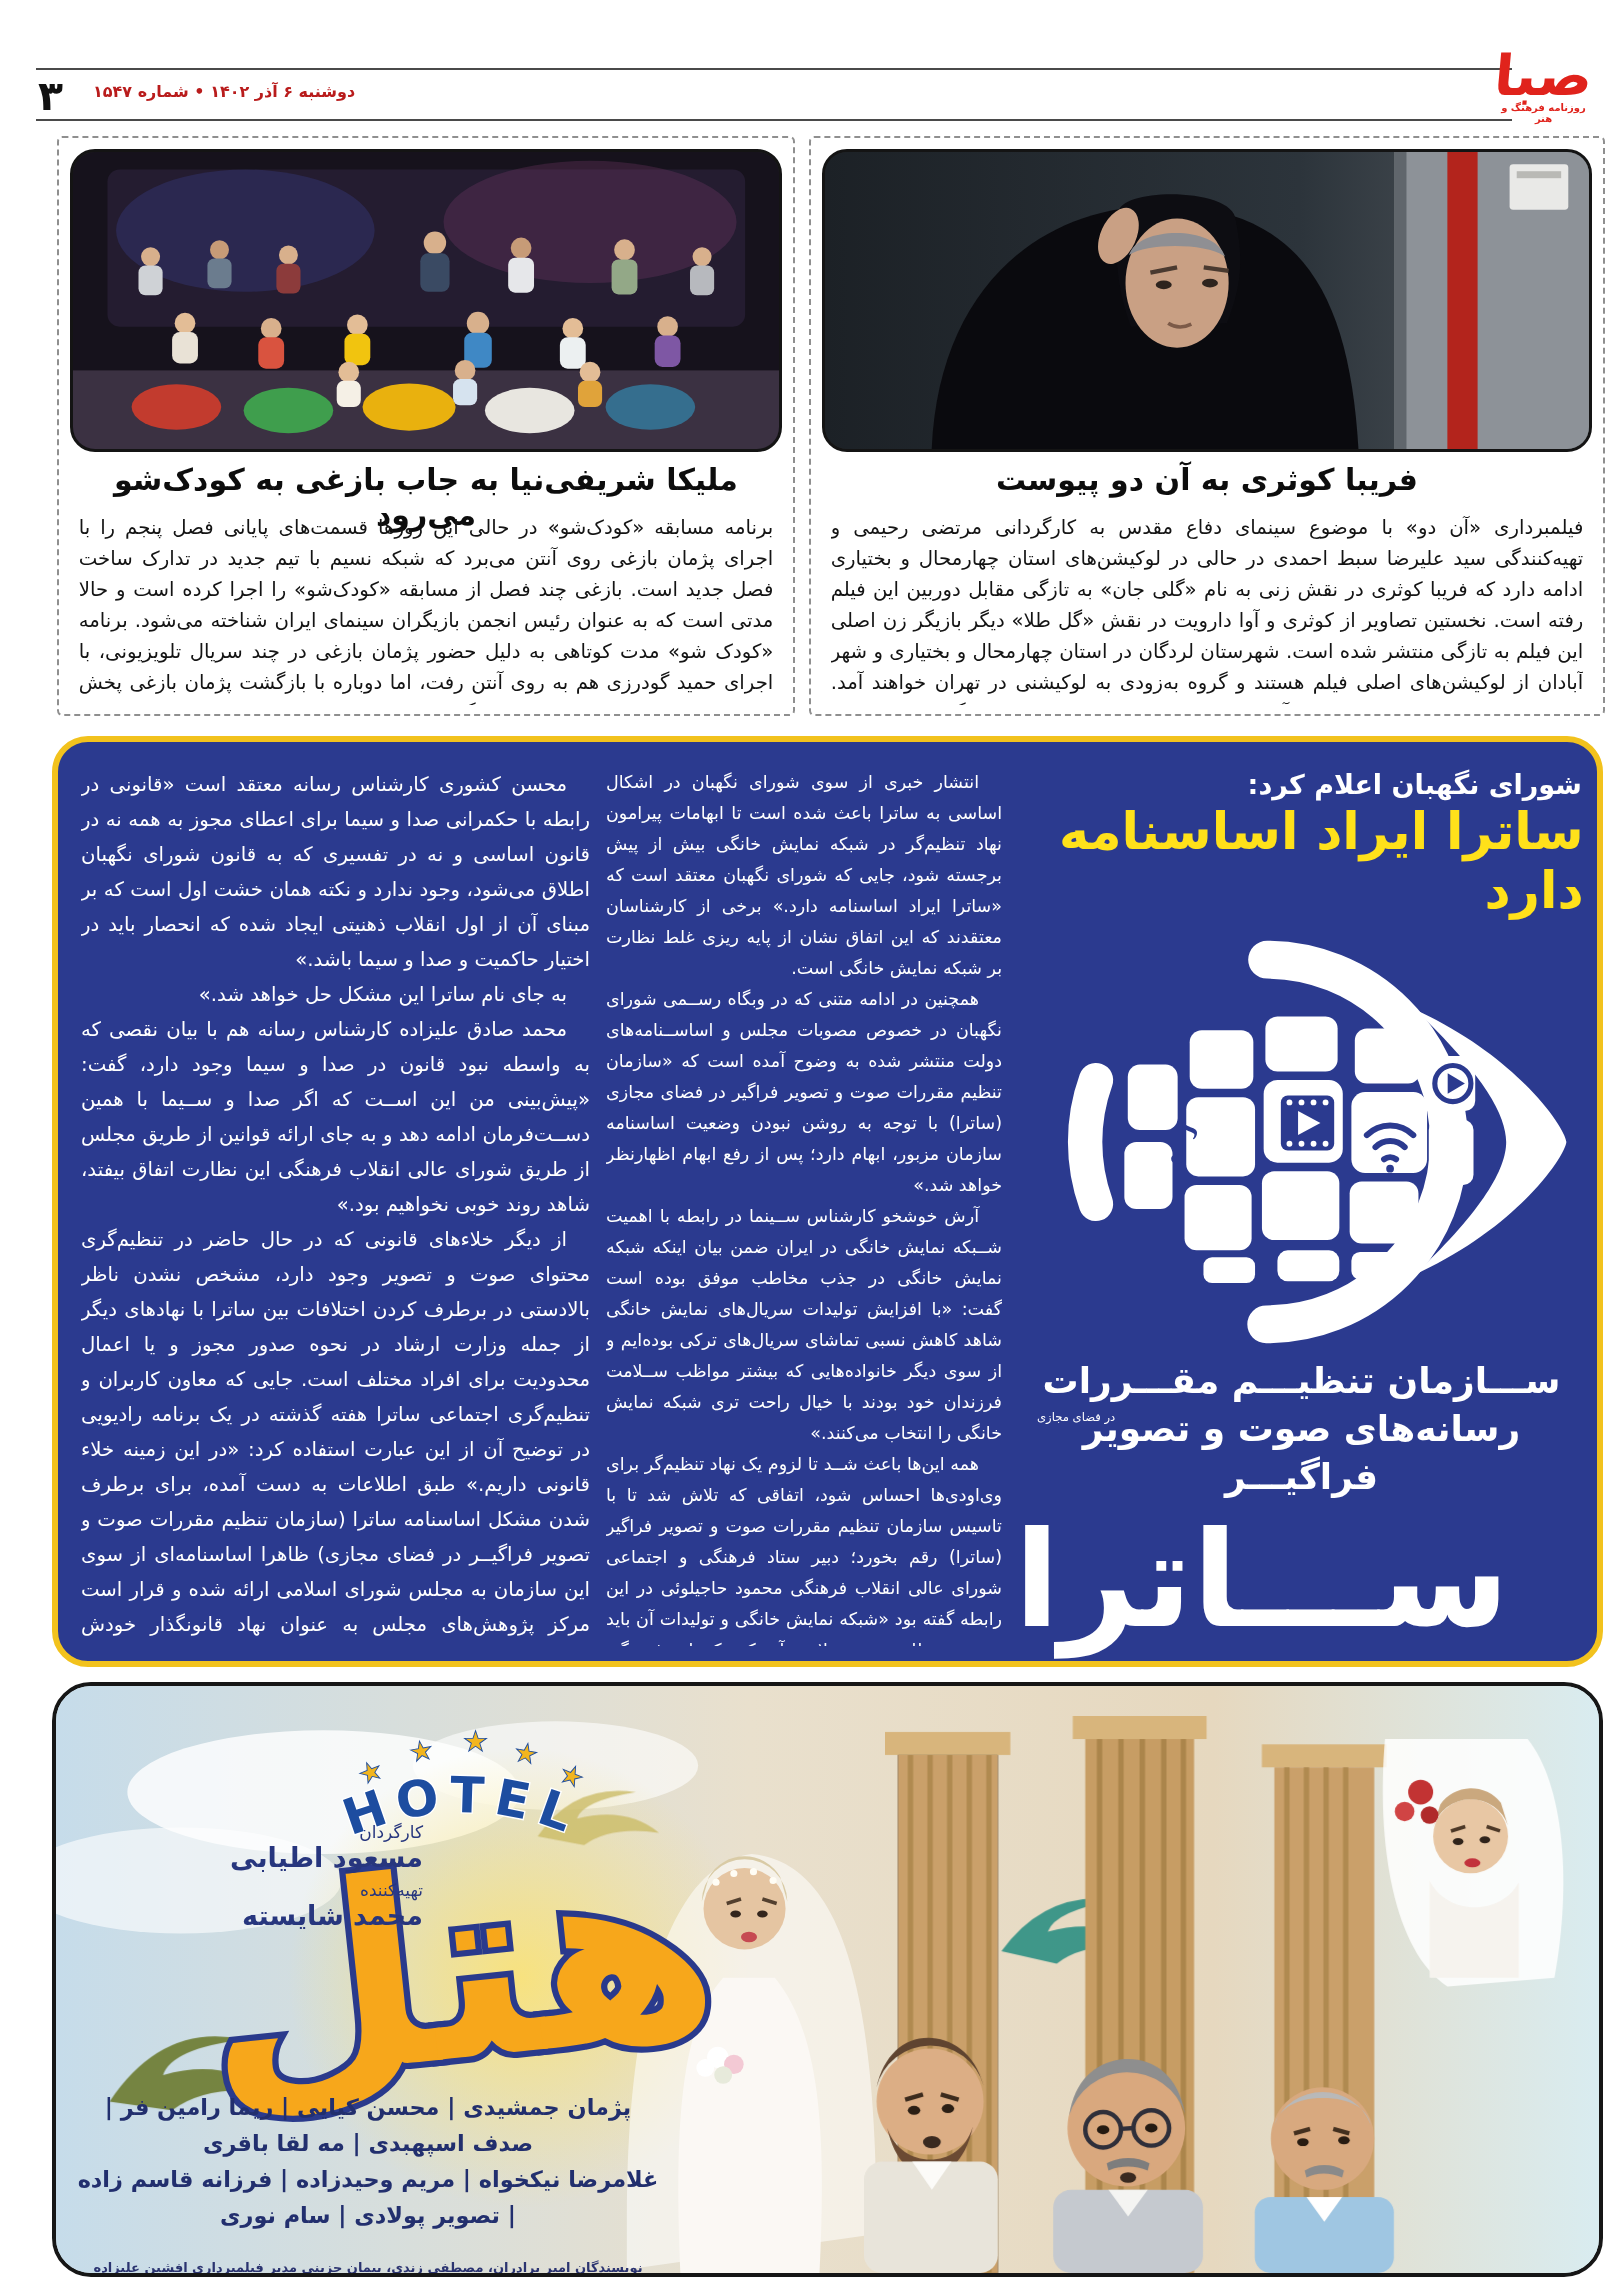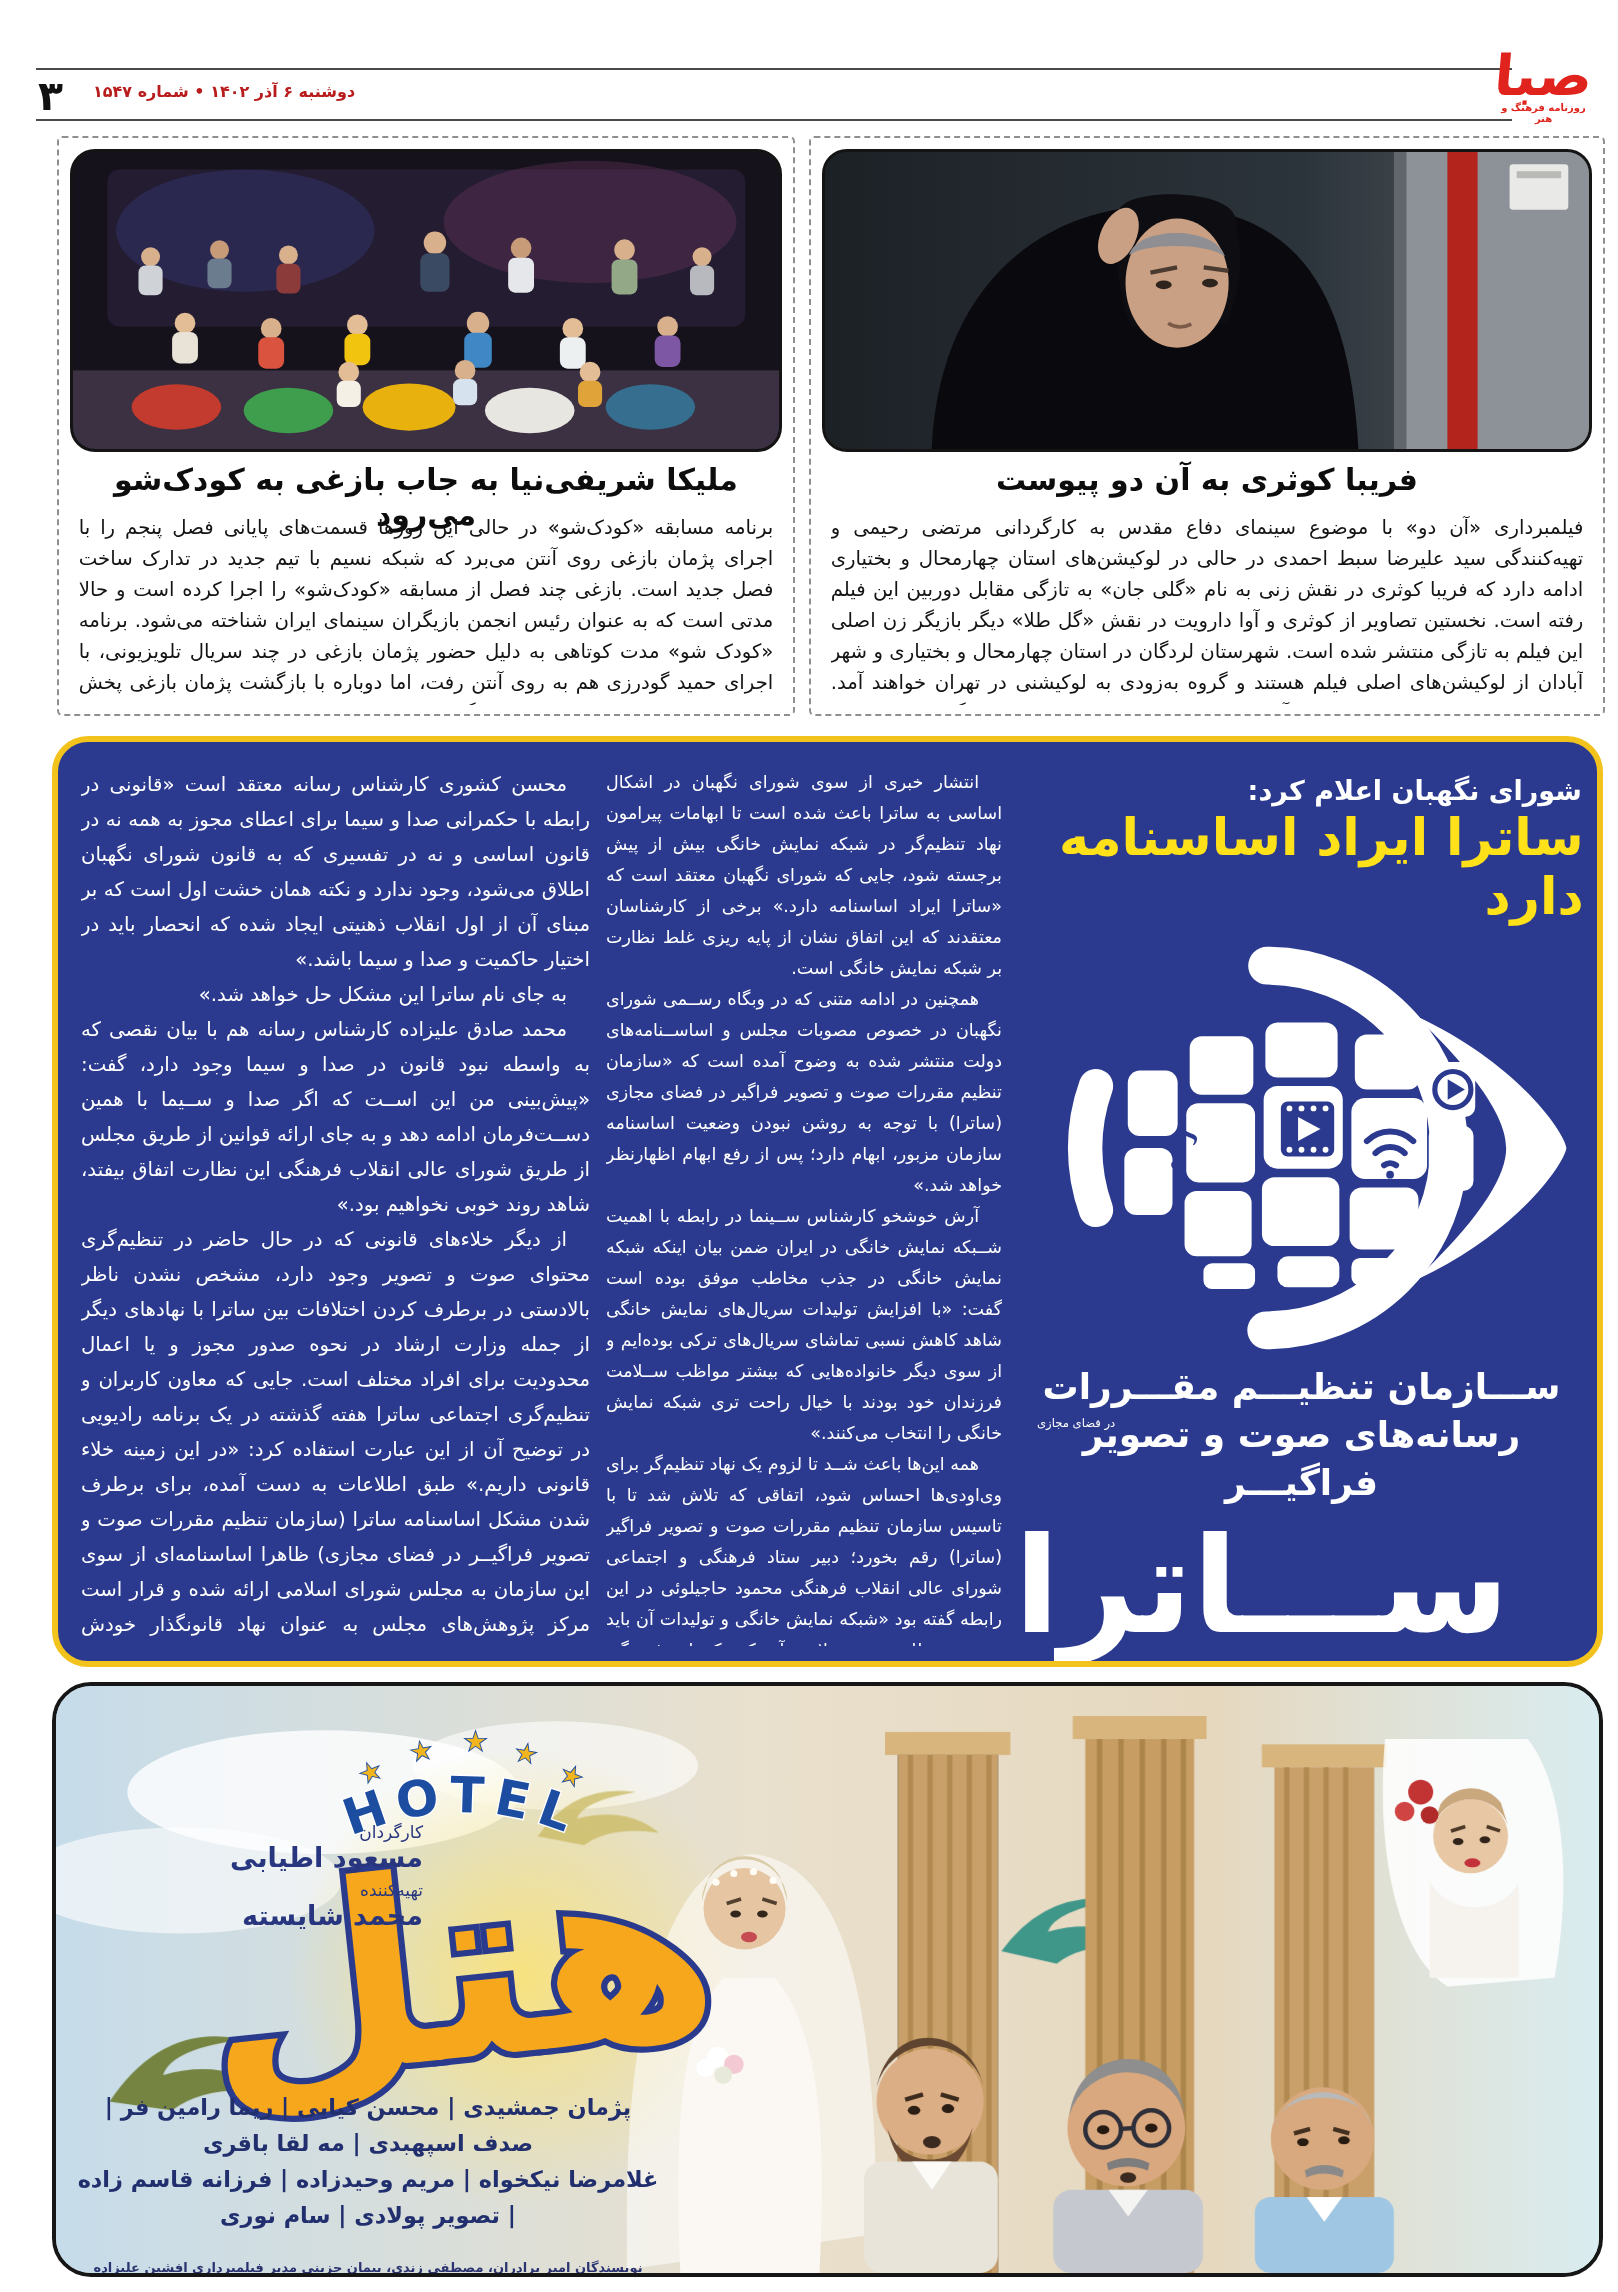--- a/index.html
+++ b/index.html
@@ -26,21 +26,21 @@
              color:#0d0d0d;direction:rtl;}
   .art-body{position:absolute;left:19.7px;right:19.7px;top:374px;bottom:9px;font-size:19.7px;line-height:31px;
             color:#141414;text-align:justify;direction:rtl;overflow:hidden;}
   
   #satra{position:absolute;left:52px;top:736px;width:1551px;height:931px;box-sizing:border-box;
          background:#2b3a8f;border:6.3px solid #f2c21d;border-radius:36px;overflow:hidden;}
   .wcol{position:absolute;color:#fff;text-align:justify;direction:rtl;overflow:hidden;}
   .wcol p{margin:0;text-indent:23px;}
   #satra-col-left{left:23px;top:25px;width:509px;height:879px;font-size:19.7px;line-height:35px;}
   #satra-col-mid{left:548px;top:25px;width:396px;height:879px;font-size:17.5px;line-height:31px;}
-  #satra-right{position:absolute;left:956px;top:28px;width:575px;height:896px;direction:rtl;color:#fff;}
+  #satra-right{position:absolute;left:956px;top:22px;width:575px;height:896px;direction:rtl;color:#fff;}
   #satra-kicker{text-align:right;font-size:27px;font-weight:700;padding:5.4px 7.2px 0 0;}
   #satra-headline{text-align:right;font-size:51px;font-weight:900;color:#ffe11a;padding:1.8px 5.4px 0 0;letter-spacing:-0.9px;}
   #satra-logo{display:block;margin:7.2px auto 0 auto;}
   .orgline{position:relative;text-align:center;font-size:36px;font-weight:900;line-height:48px;}
   .org-small{position:absolute;left:23px;top:-12.5px;font-size:11.6px;font-weight:400;}
   #satra-big{text-align:left;font-size:133px;font-weight:900;line-height:150px;margin-top:3.6px;letter-spacing:-1.8px;}
   
   #poster{position:absolute;left:52px;top:1682px;width:1551px;height:595px;box-sizing:border-box;
           border:4.5px solid #161616;border-radius:39px;overflow:hidden;background:#d8e8ef;}
   #poster-scene{position:absolute;left:0;top:0;width:100%;height:100%;}

